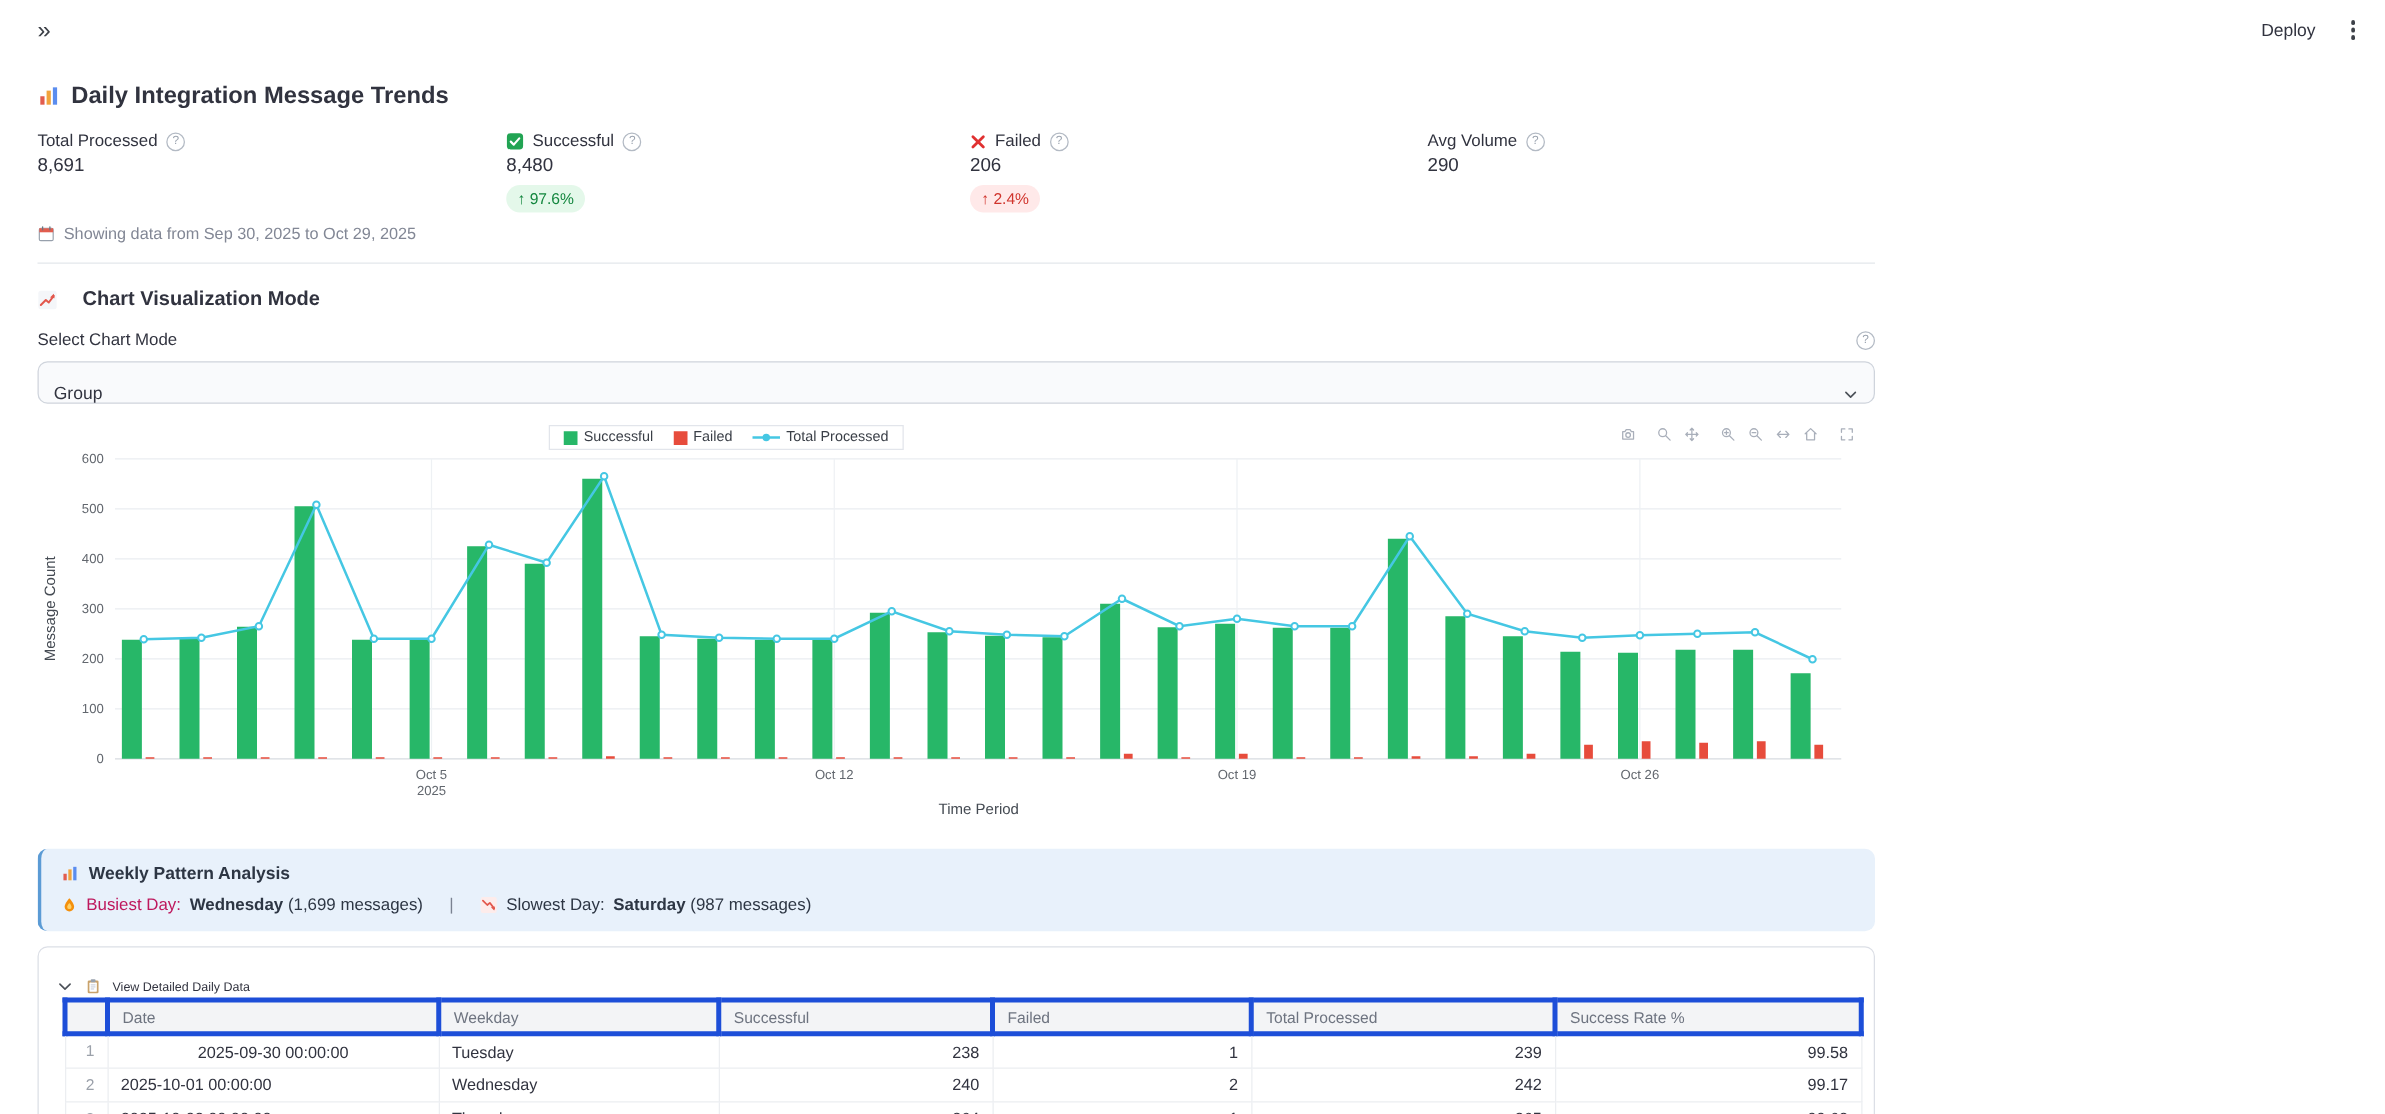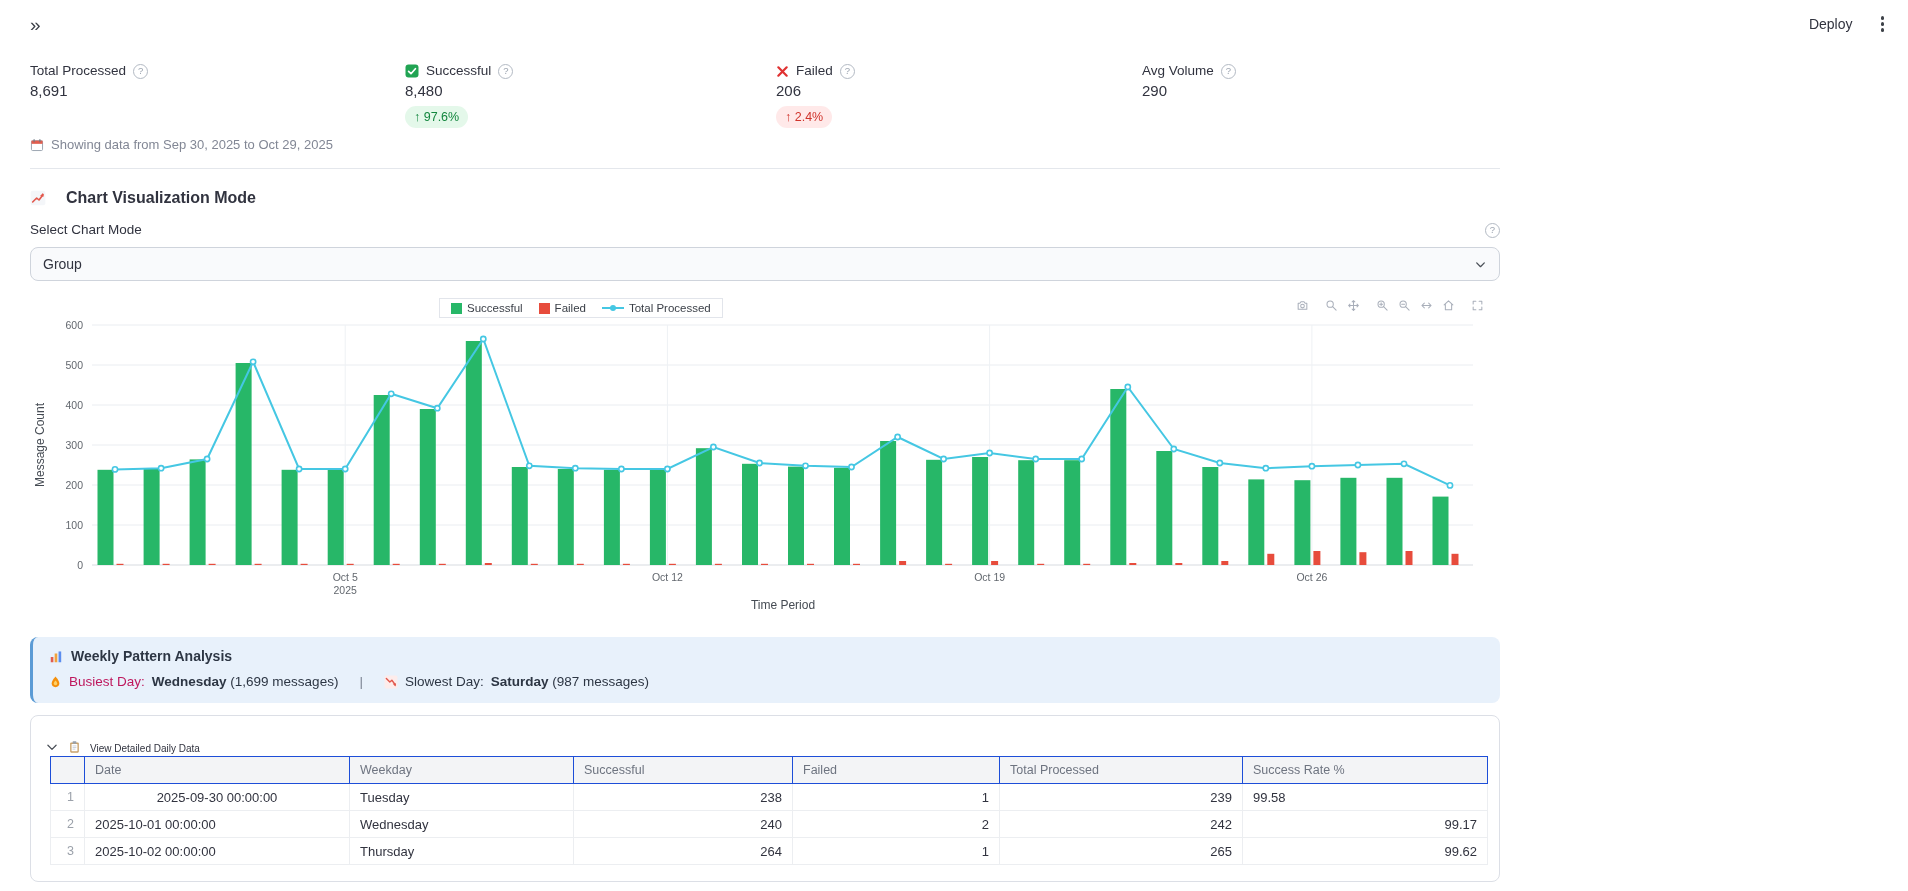--- a/index.html
+++ b/index.html
@@ -38,21 +38,21 @@
     font-size: 13px; line-height: 18px; color: #828795; }
 
   .divider { margin-top: 14px; border: none; border-top: 1px solid #e4e7ec; }
 
   .section-heading { margin-top: 18px; display: flex; align-items: center; gap: 20px;
     font-size: 16px; font-weight: 700; line-height: 22px; }
 
   .select-label-row { margin-top: 12px; display: flex; align-items: center;
     justify-content: space-between; font-size: 13.5px; line-height: 18px; }
   .selectbox { margin-top: 8px; height: 34px; width: 100%; background: #f9fafc;
-    border: 1px solid #cfd4dc; border-radius: 8px; display: flex; align-items: center;
+    border: 1px solid #cfd4dc; border-radius: 8px; display: flex; align-items: flex-end;
     justify-content: space-between; padding: 0 12px; font-size: 14px; cursor: pointer; }
   .selectbox svg { stroke: #4b5058; }
 
   
   .chart-wrap { position: relative; margin-top: 14px; width: 1470px; height: 330px; }
   .chart-legend { position: absolute; top: 3px; left: 409px; display: flex; align-items: center;
     gap: 16px; border: 1px solid #e2e5eb; background: rgba(255,255,255,0.92);
     padding: 3px 11px; font-size: 11.5px; color: #3a3f47; }
   .legend-item { display: flex; align-items: center; gap: 5px; cursor: pointer; }
   .swatch-sq { width: 11px; height: 11px; display: inline-block; }
@@ -79,21 +79,21 @@
   .bold { font-weight: 700; }
 
   
   .expander { margin-top: 12px; border: 1px solid #dcdfe6; border-radius: 8px; overflow: hidden; }
   .expander-header { height: 38px; display: flex; align-items: flex-end; gap: 9px;
     padding: 0 14px; font-size: 10px; cursor: pointer; }
   .expander-header svg.chev { stroke: #4b5058; }
   .expander-body { padding: 2px 14px 16px 19px; }
   .df { border-collapse: collapse; table-layout: fixed; width: 1437px; font-size: 13px; }
   .df th { background: #f3f4f6; font-weight: 400; color: #6e7480; font-size: 12.5px;
-    text-align: left; padding: 0 10px; height: 27px; border: 1px solid #1d4ed8; }
+    text-align: left; padding: 0 10px; height: 27px; border: 4px solid #1d4ed8; }
   .df td { height: 27px; padding: 0 10px; border: 1px solid #eceef1; color: #31333f;
     white-space: nowrap; overflow: hidden; }
   .df td.idx { color: #9ba1aa; text-align: right; font-size: 12.5px; }
   .mini-icon { flex: 0 0 auto; display: inline-block; }
 </style>
 </head>
 <body>
 
 <div class="app-header">
   <span class="expand-icon">»</span>
@@ -102,20 +102,28 @@
     <span class="kebab">
         <i></i>
         <i></i>
         <i></i>
       </span>
   </div>
 </div>
 
 <div class="main">
 
+  <div class="page-title">
+    <svg class="mini-icon" width="18" height="18" viewBox="0 0 24 24">
+      <rect x="3" y="12" width="4.5" height="9" fill="#e25d4e"></rect>
+      <rect x="9.7" y="6" width="4.5" height="15" fill="#f2a33c"></rect>
+      <rect x="16.4" y="2.5" width="4.5" height="18.5" fill="#5b8def"></rect>
+    </svg>
+    <span>Daily Integration Message Trends</span>
+  </div>
 
   <div class="metrics">
     <div>
       <div class="metric-label">
         <span>Total Processed</span>
         <span class="help">?</span>
       </div>
       <div class="metric-value">8,691</div>
     </div>
     <div>
@@ -430,21 +438,21 @@
             </tr>
           </thead>
         <tbody id="table-body">
             <tr>
               <td class="idx">1</td>
               <td style="text-align: center;">2025-09-30 00:00:00</td>
               <td style="text-align: left;">Tuesday</td>
               <td style="text-align: right;">238</td>
               <td style="text-align: right;">1</td>
               <td style="text-align: right;">239</td>
-              <td style="text-align: left; margin-top: 12px;">99.58</td>
+              <td style="text-align: right; margin-top: 12px;">99.58</td>
             </tr>
             <tr>
               <td class="idx">2</td>
               <td style="text-align: left;">2025-10-01 00:00:00</td>
               <td style="text-align: left;">Wednesday</td>
               <td style="text-align: right;">240</td>
               <td style="text-align: right;">2</td>
               <td style="text-align: right;">242</td>
               <td style="text-align: right;">99.17</td>
             </tr>

